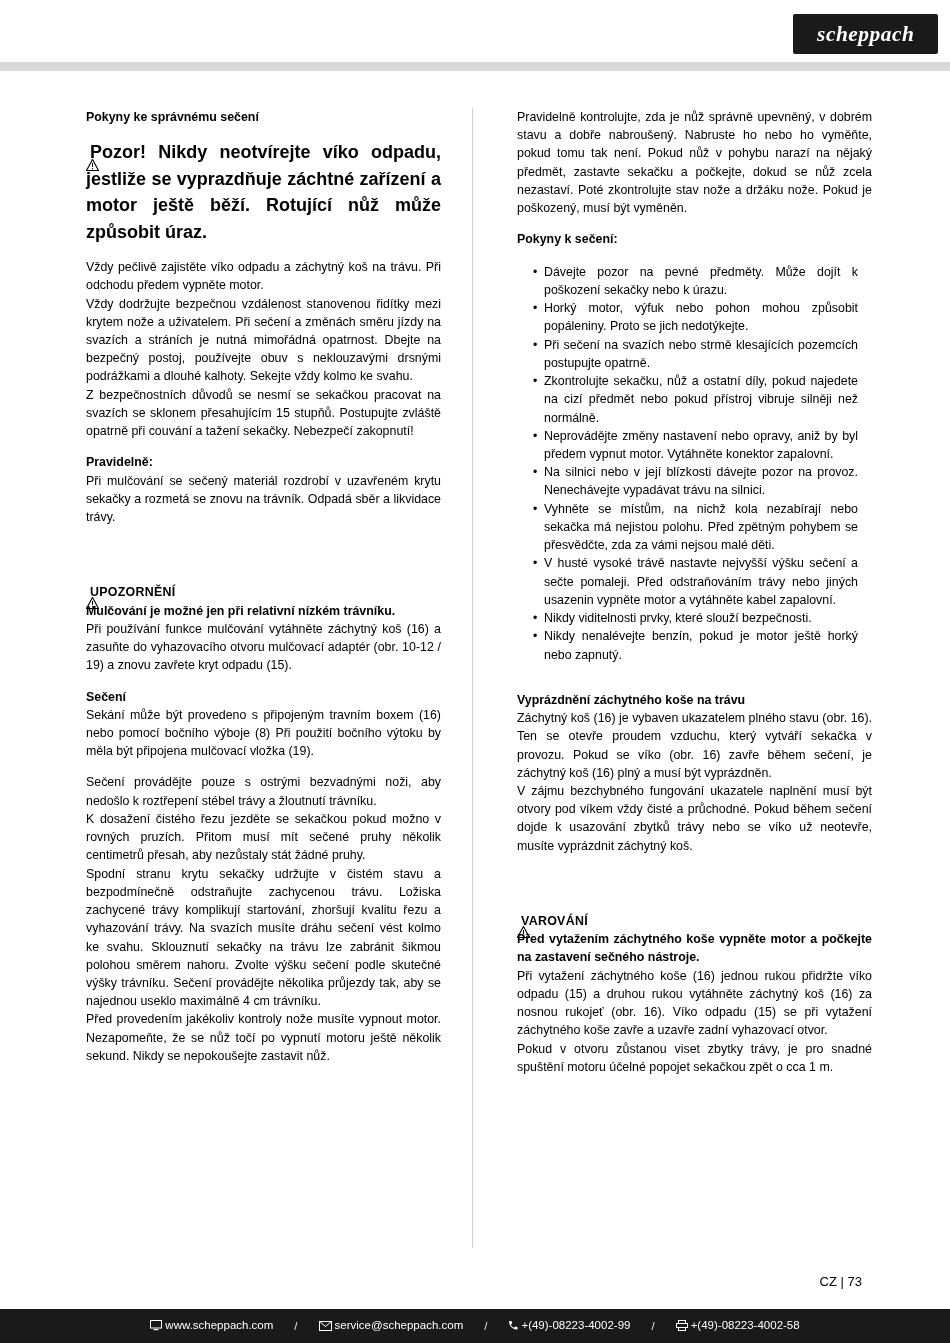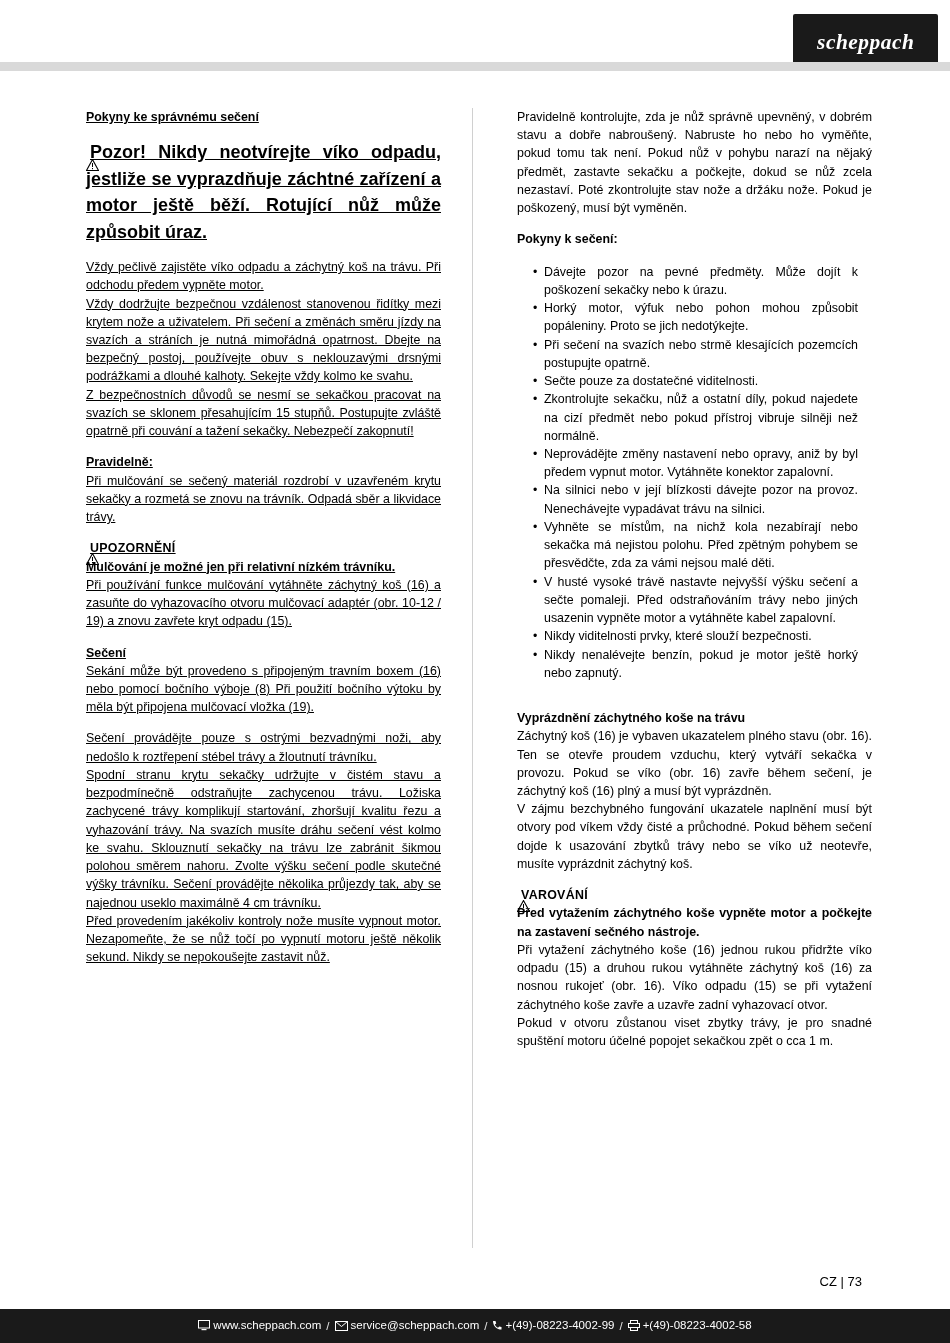--- a/index.html
+++ b/index.html
@@ -35,21 +35,21 @@
     left: 0; top: 62px;
     width: 950px;
     height: 9px;
     background: #d9d9d9;
   }
   .logo-box {
     position: absolute;
     right: 12px;
     top: 14px;
     width: 145px;
-    height: 56px;
+    height: 40px;
     background: #1a1a1a;
     border-radius: 2px;
     display: flex;
     align-items: center;
     justify-content: center;
   }
   .logo-text {
     color: #ffffff;
     font-family: "Liberation Serif", serif;
     font-style: italic;
@@ -69,21 +69,21 @@
   .col {
     position: absolute;
     top: 0;
     width: 355px;
     font-size: 12.4px;
     line-height: 1.47;
     text-align: justify;
     -webkit-hyphens: auto;
     hyphens: auto;
   }
-  .col-left { left: 86px; text-decoration: underline; }
+  .col-left { left: 86px; }
   .col-right { left: 517px; }
 
   .divider {
     position: absolute;
     left: 472px;
     top: 108px;
     width: 1px;
     height: 1140px;
     background: #d0d0d0;
   }
@@ -103,20 +103,21 @@
   }
   .warn-line {
     font-weight: bold;
     font-size: 18px;
     line-height: 1.47;
   }
   .warn-head {
     font-weight: bold;
     font-size: 12.4px;
     letter-spacing: 0.3px;
+    margin-top: 44px;
   }
   .tri {
     display: inline-block;
     width: 0; height: 0;
     position: relative;
     top: 1px;
     margin-right: 4px;
   }
   .tri svg { display: block; }
 
@@ -155,21 +156,21 @@
     background: #1a1a1a;
     color: #ffffff;
     display: flex;
     align-items: center;
     justify-content: center;
     font-size: 11.5px;
   }
   .footer-inner {
     display: flex;
     align-items: center;
-    gap: 5px;
+    gap: 21px;
     white-space: nowrap;
   }
   .footer-sep { opacity: 0.9; }
   .f-icon {
     display: inline-block;
     vertical-align: -2px;
     margin-right: 3px;
   }
 </style>
 </head>
@@ -224,35 +225,35 @@
       </div>
       <div class="bold-block">Mulčování je možné jen při relativní nízkém trávníku.</div>
       <p class="para">Při používání funkce mulčování vytáhněte záchytný koš (16) a zasuňte do vyhazovacího otvoru mulčovací adaptér (obr. 10-12 / 19) a znovu zavřete kryt odpadu (15).</p>
       <div class="gap"></div>
 
       <h3 class="sub">Sečení</h3>
       <p class="para">Sekání může být provedeno s připojeným travním boxem (16) nebo pomocí bočního výboje (8) Při použití bočního výtoku by měla být připojena mulčovací vložka (19).</p>
       <div class="gap"></div>
 
       <p class="para">Sečení provádějte pouze s ostrými bezvadnými noži, aby nedošlo k roztřepení stébel trávy a žloutnutí trávníku.</p>
+      <p class="para">K dosažení čistého řezu jezděte se sekačkou pokud možno v rovných pruzích. Přitom musí mít sečené pruhy několik centimetrů přesah, aby nezůstaly stát žádné pruhy.</p>
       <p class="para">Spodní stranu krytu sekačky udržujte v čistém stavu a bezpodmínečně odstraňujte zachycenou trávu. Ložiska zachycené trávy komplikují startování, zhoršují kvalitu řezu a vyhazování trávy. Na svazích musíte dráhu sečení vést kolmo ke svahu. Sklouznutí sekačky na trávu lze zabránit šikmou polohou směrem nahoru. Zvolte výšku sečení podle skutečné výšky trávníku. Sečení provádějte několika průjezdy tak, aby se najednou useklo maximálně 4 cm trávníku.</p>
       <p class="para">Před provedením jakékoliv kontroly nože musíte vypnout motor. Nezapomeňte, že se nůž točí po vypnutí motoru ještě několik sekund. Nikdy se nepokoušejte zastavit nůž.</p>
     </div>
 
     <div class="col col-right">
 
       <p class="para">Pravidelně kontrolujte, zda je nůž správně upevněný, v dobrém stavu a dobře nabroušený. Nabruste ho nebo ho vyměňte, pokud tomu tak není. Pokud nůž v pohybu narazí na nějaký předmět, zastavte sekačku a počkejte, dokud se nůž zcela nezastaví. Poté zkontrolujte stav nože a držáku nože. Pokud je poškozený, musí být vyměněn.</p>
       <div class="gap"></div>
 
       <h3 class="sub">Pokyny k sečení:</h3>
       <ul class="bullets">
         <li>Dávejte pozor na pevné předměty. Může dojít k poškození sekačky nebo k úrazu.</li>
         <li>Horký motor, výfuk nebo pohon mohou způsobit popáleniny. Proto se jich nedotýkejte.</li>
         <li>Při sečení na svazích nebo strmě klesajících pozemcích postupujte opatrně.</li>
-        <li>Sečte pouze za dostatečné viditelnosti.</li>
         <li>Zkontrolujte sekačku, nůž a ostatní díly, pokud najedete na cizí předmět nebo pokud přístroj vibruje silněji než normálně.</li>
         <li>Neprovádějte změny nastavení nebo opravy, aniž by byl předem vypnut motor. Vytáhněte konektor zapalovní.</li>
         <li>Na silnici nebo v její blízkosti dávejte pozor na provoz. Nenechávejte vypadávat trávu na silnici.</li>
         <li>Vyhněte se místům, na nichž kola nezabírají nebo sekačka má nejistou polohu. Před zpětným pohybem se přesvědčte, zda za vámi nejsou malé děti.</li>
         <li>V husté vysoké trávě nastavte nejvyšší výšku sečení a sečte pomaleji. Před odstraňováním trávy nebo jiných usazenin vypněte motor a vytáhněte kabel zapalovní.</li>
         <li>Nikdy viditelnosti prvky, které slouží bezpečnosti.</li>
         <li>Nikdy nenalévejte benzín, pokud je motor ještě horký nebo zapnutý.</li>
       </ul>
       <div class="gap"></div>
 

